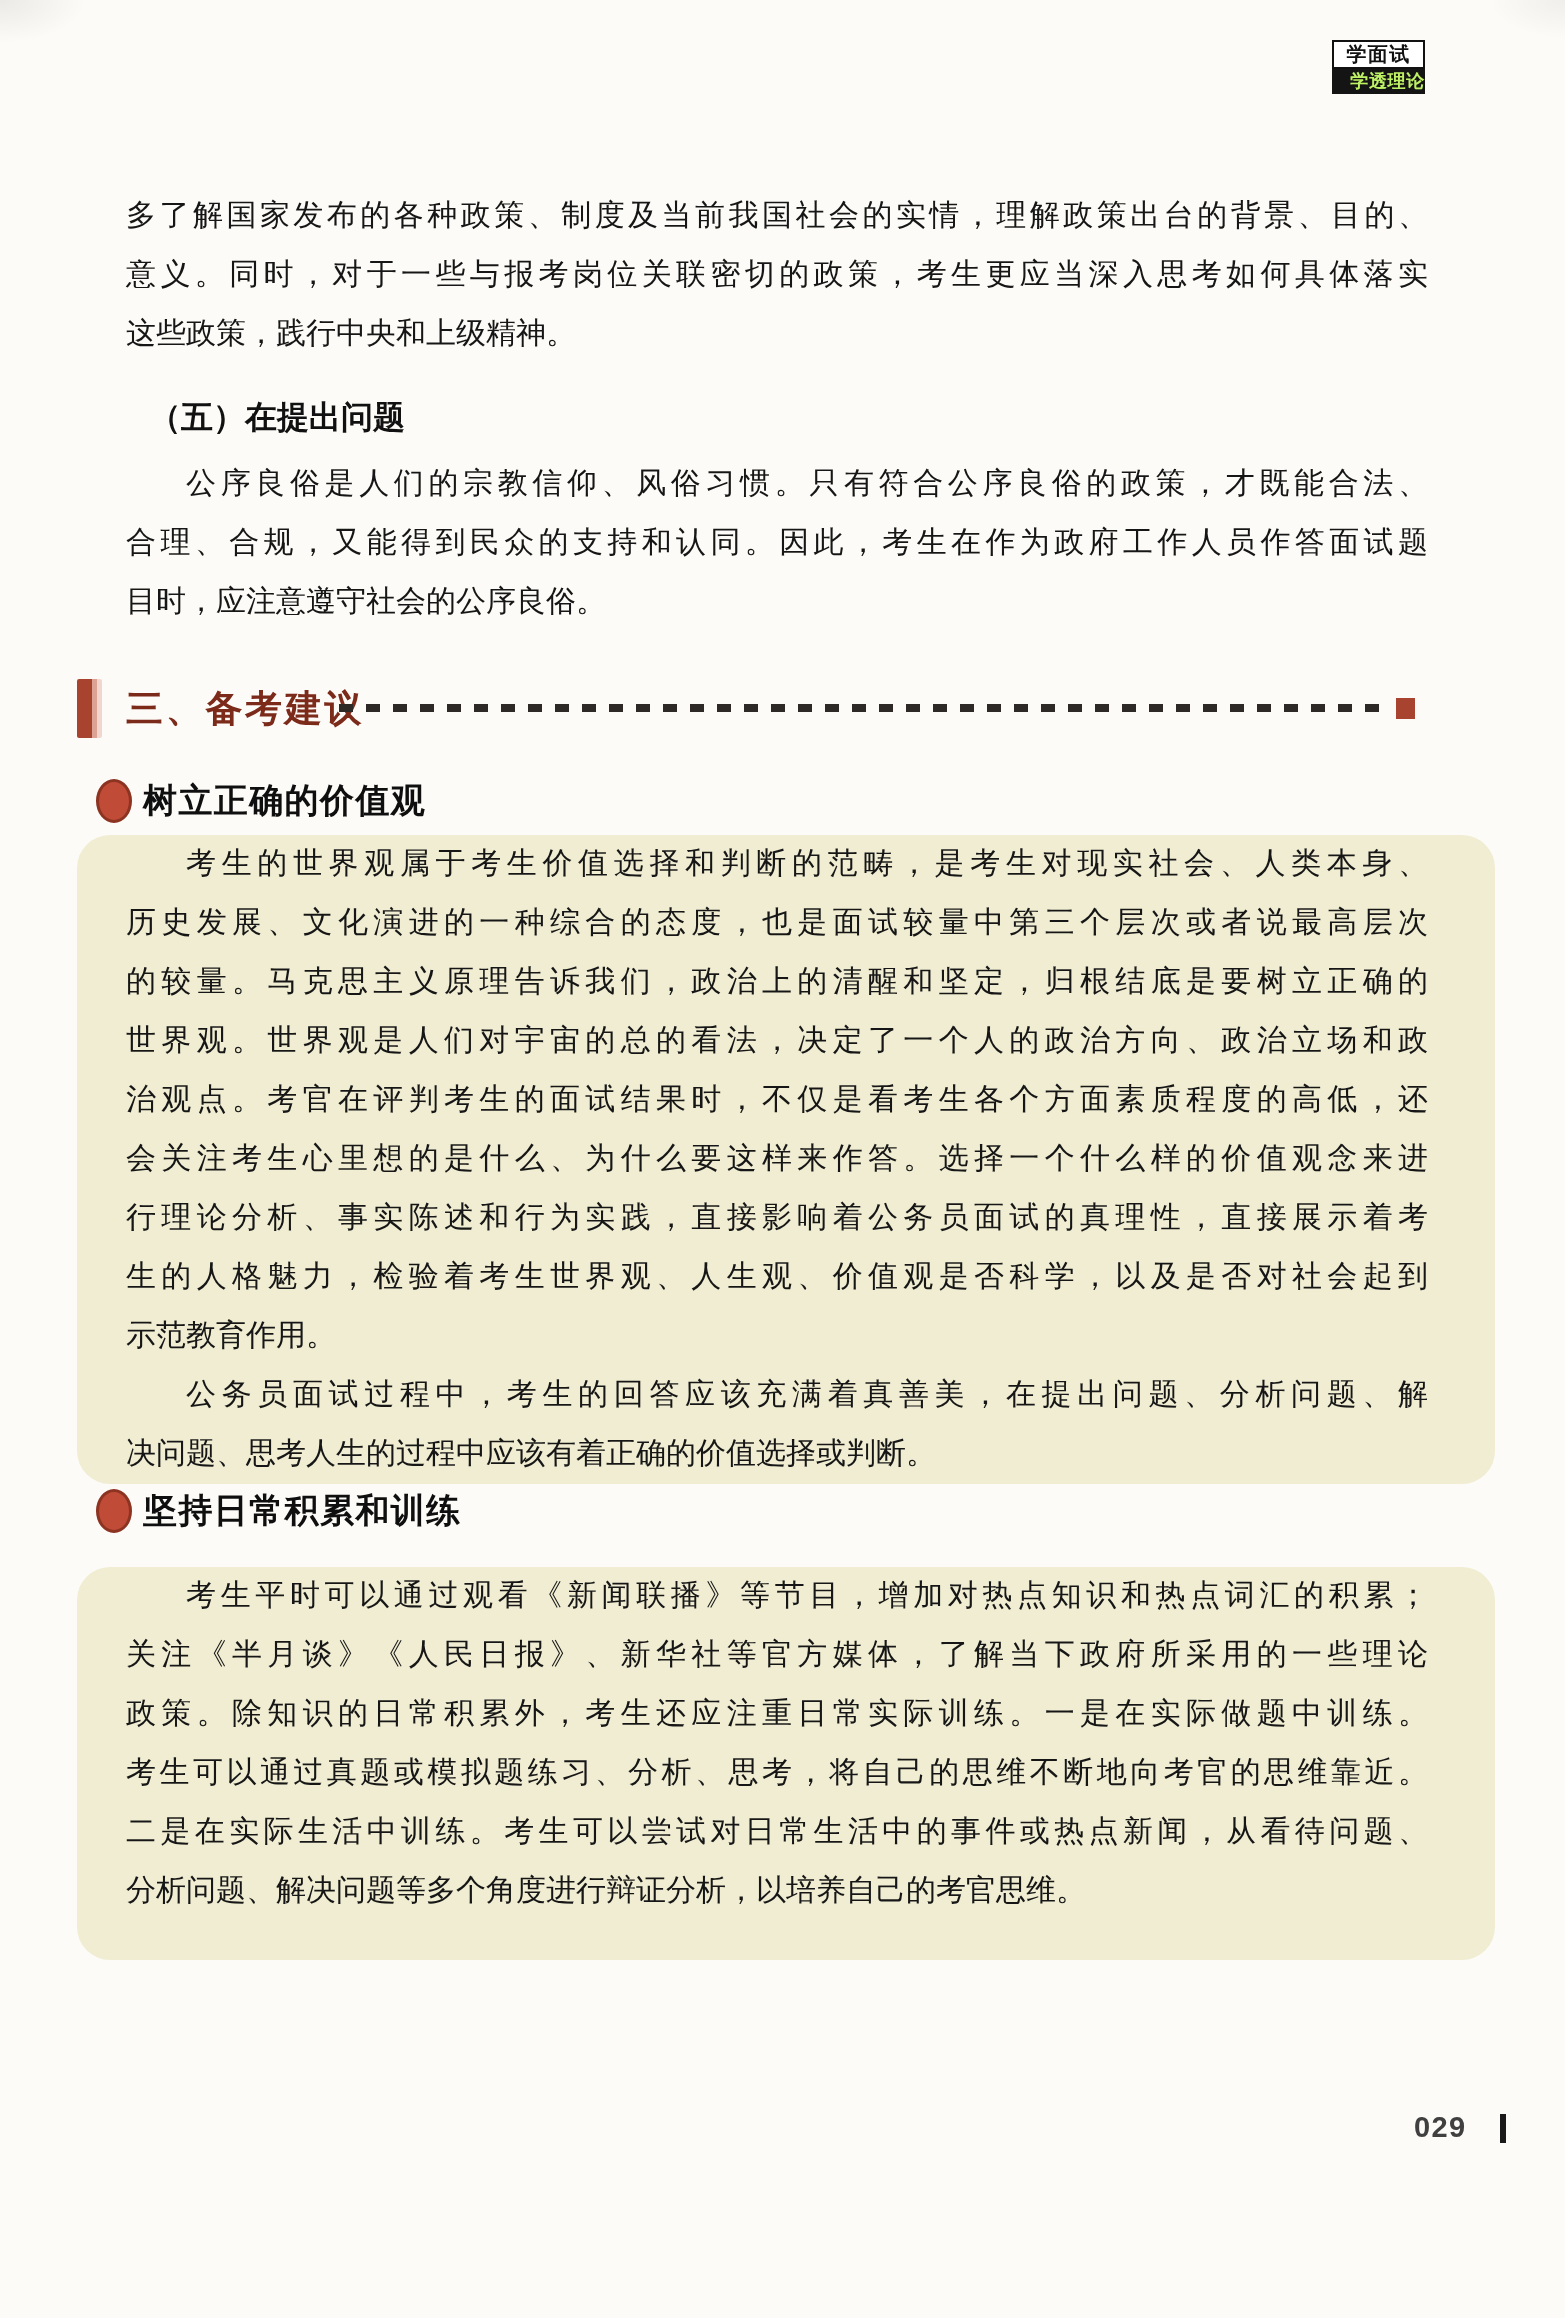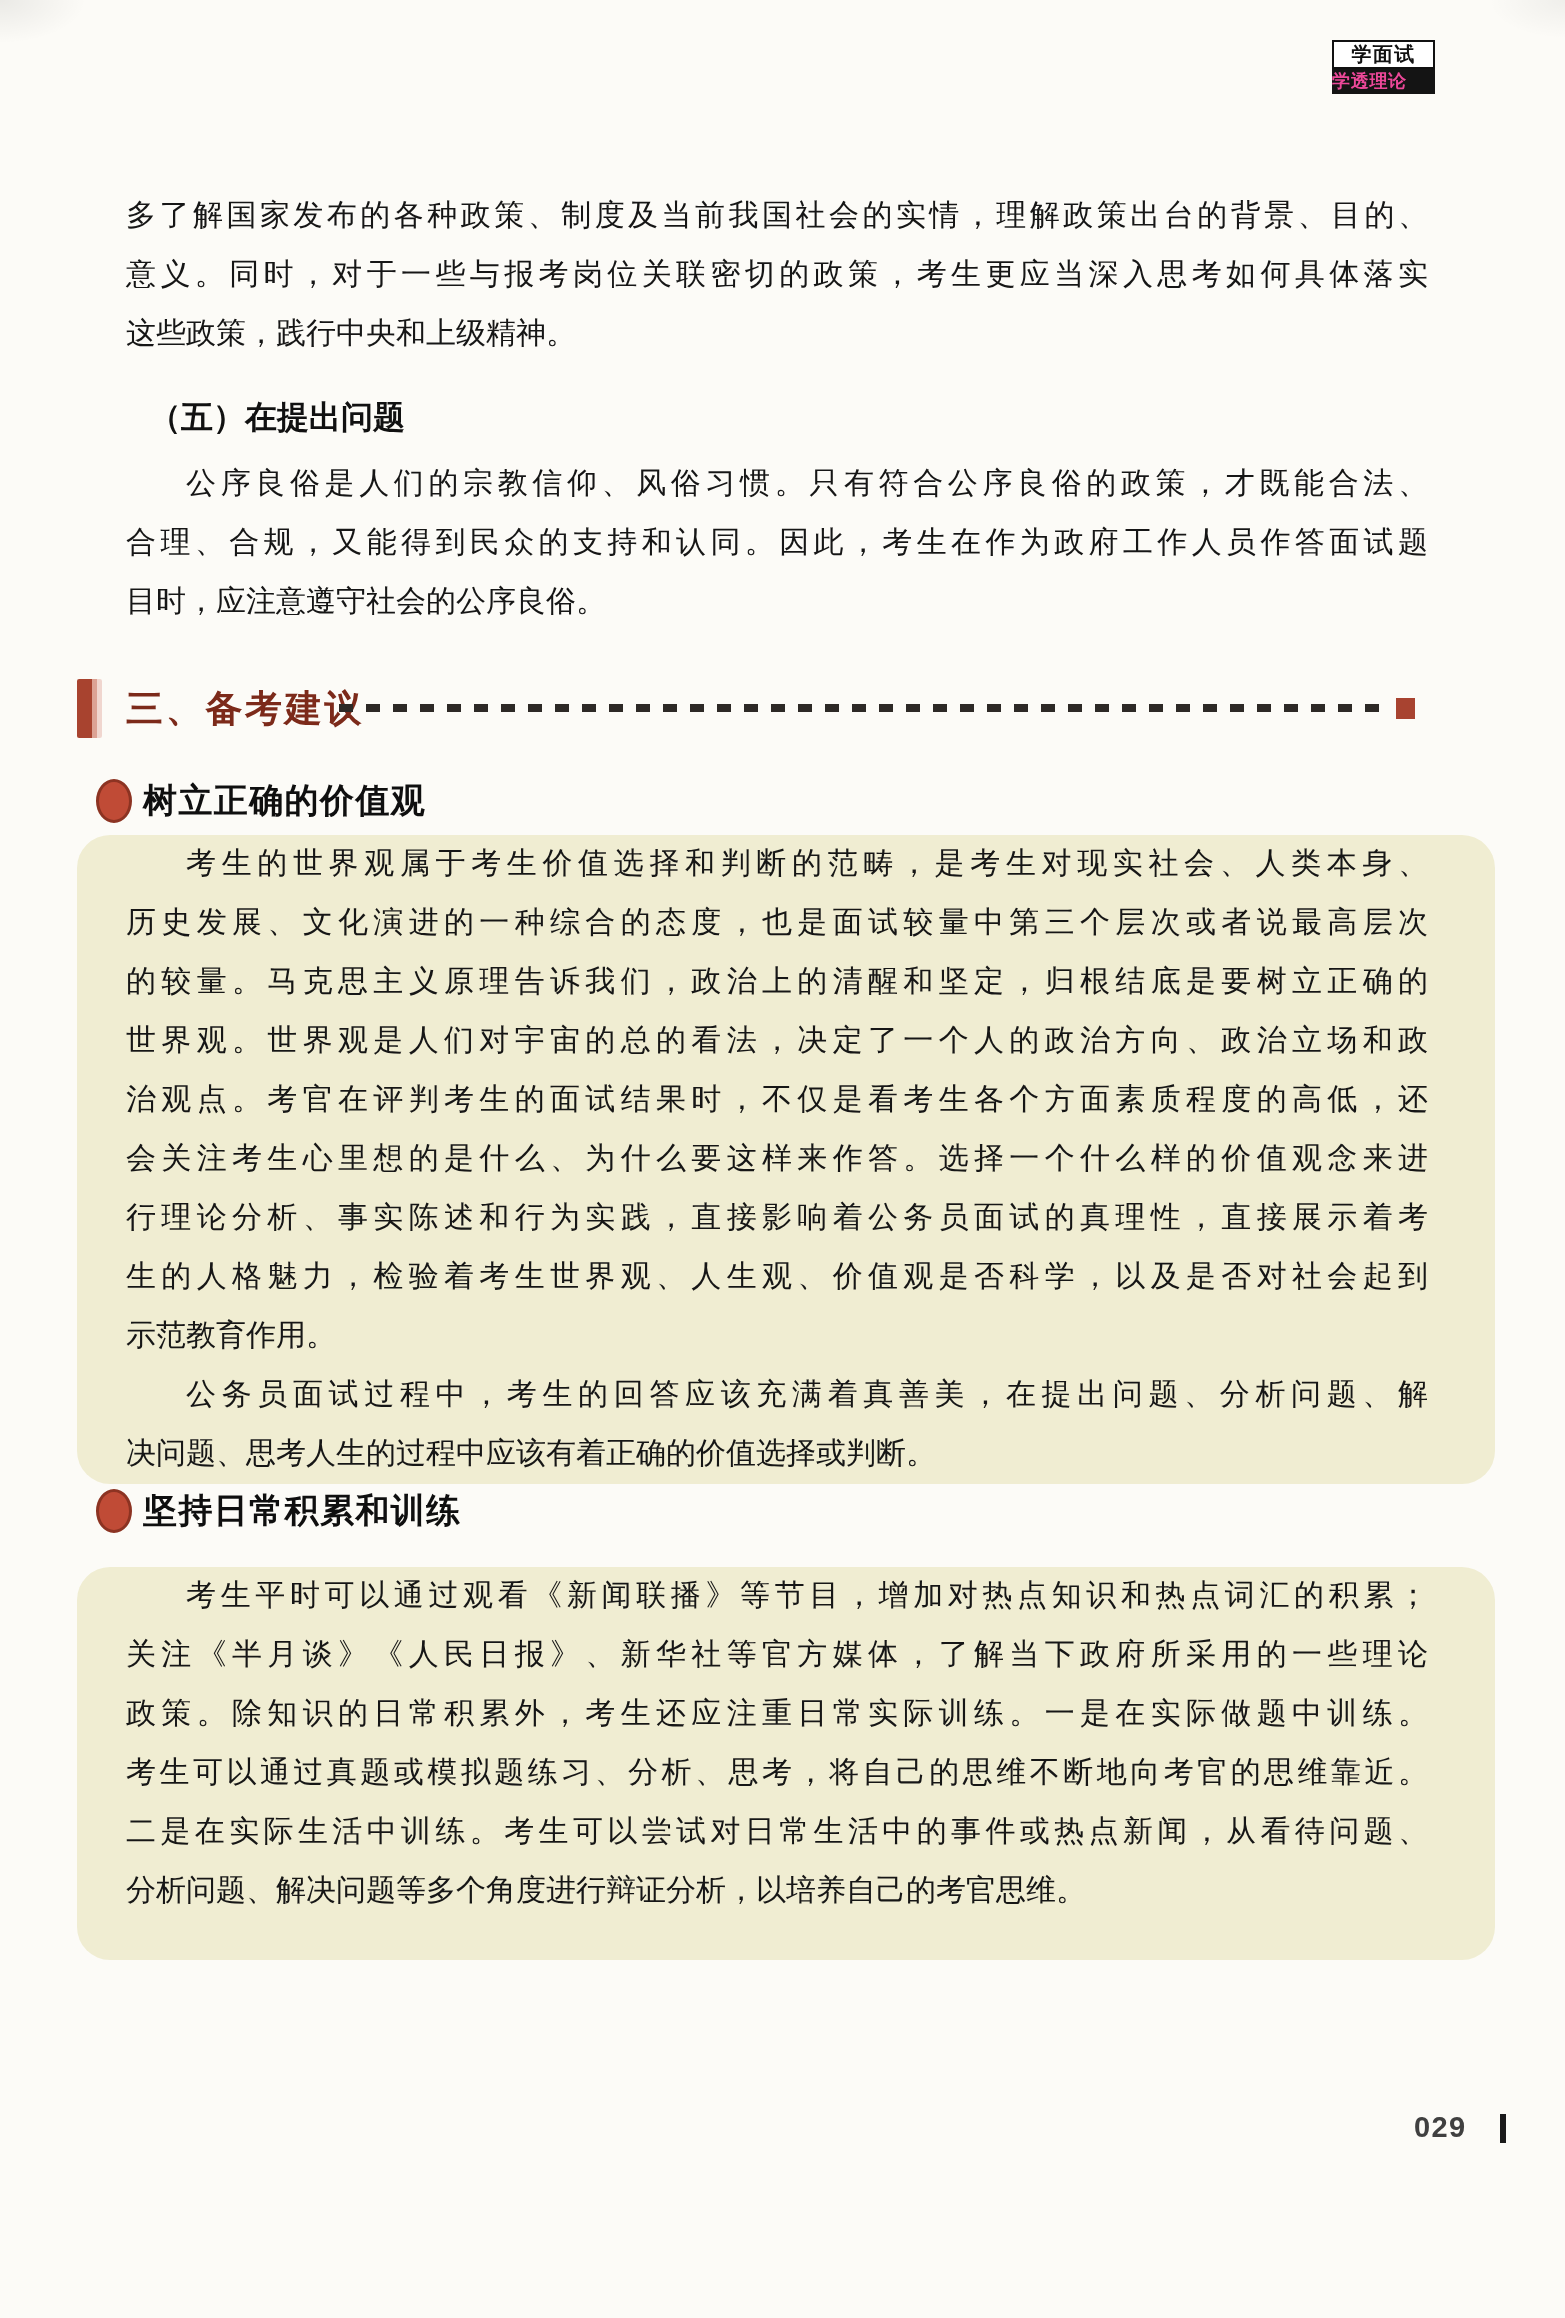--- a/index.html
+++ b/index.html
@@ -13,30 +13,30 @@
     color:#161616;
   }
   .page::before{ 
     content:""; position:absolute; inset:0; pointer-events:none;
     background:
       radial-gradient(123px 62px at 0% 0%, rgba(0,0,0,0.07), transparent 70%),
       radial-gradient(109px 55px at 100% 0%, rgba(0,0,0,0.05), transparent 70%);
   }
 
   
-  .logo { position:absolute; left:1332px; top:40px; width:103px; }
+  .logo { position:absolute; left:1332px; top:40px; width:93px; }
   .logo-top {
     box-sizing:border-box; height:29px; line-height:24px;
     border:2.7px solid #111; background:#fff; color:#111;
     font-size:20px; font-weight:700; text-align:center; letter-spacing:1.4px;
   }
   .logo-bottom {
     box-sizing:border-box; height:24.6px; line-height:24.6px;
-    background:#141414; color:#ec4899;
-    font-size:18px; font-weight:700; text-align:left; letter-spacing:0.7px;font-family:Liberation Serif, serif;
+    background:#141414; color:#bef264;
+    font-size:18px; font-weight:700; text-align:right; letter-spacing:0.7px;font-family:Liberation Serif, serif;
   }
 
   
   .para { position:absolute; left:126px; width:1302px; font-size:30px; line-height:59px; font-weight:400; }
   .tl   { text-align:justify; text-align-last:justify; white-space:nowrap; }
   .tl.last { text-align-last:auto; white-space:normal; }
   .tl.ind  { text-indent:2em; }
 
   .p-intro { top:185px; }
   .h5 { position:absolute; left:149px; top:388px; margin:0; font-size:32px; line-height:59px; font-weight:800; color:#111; }

